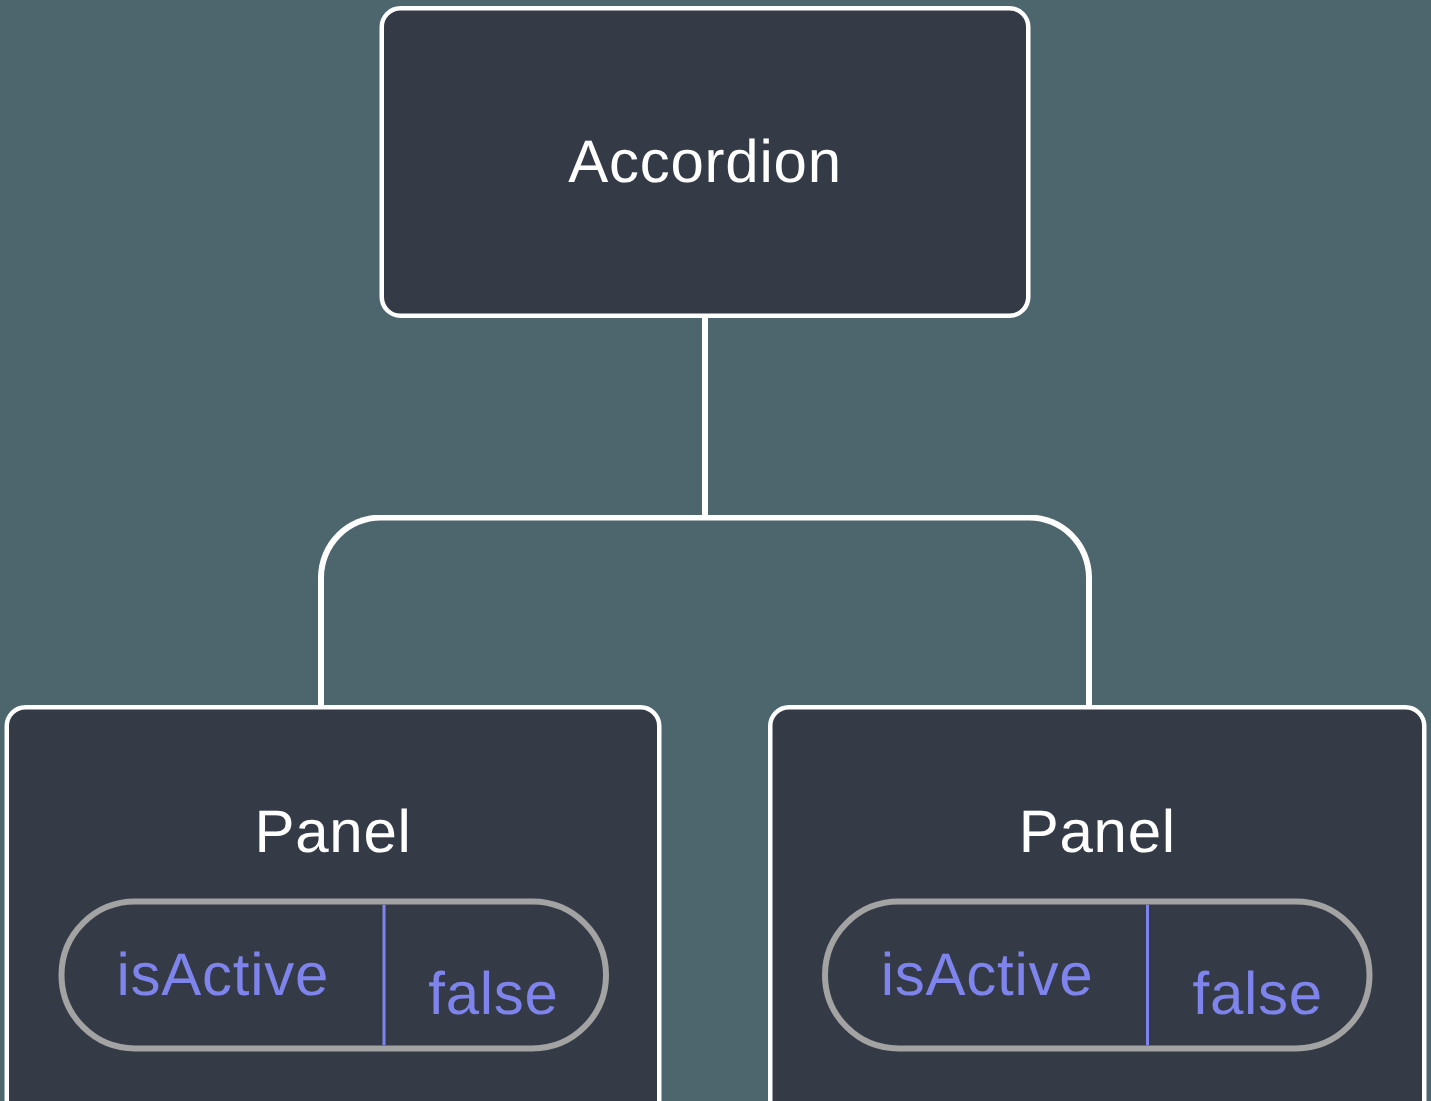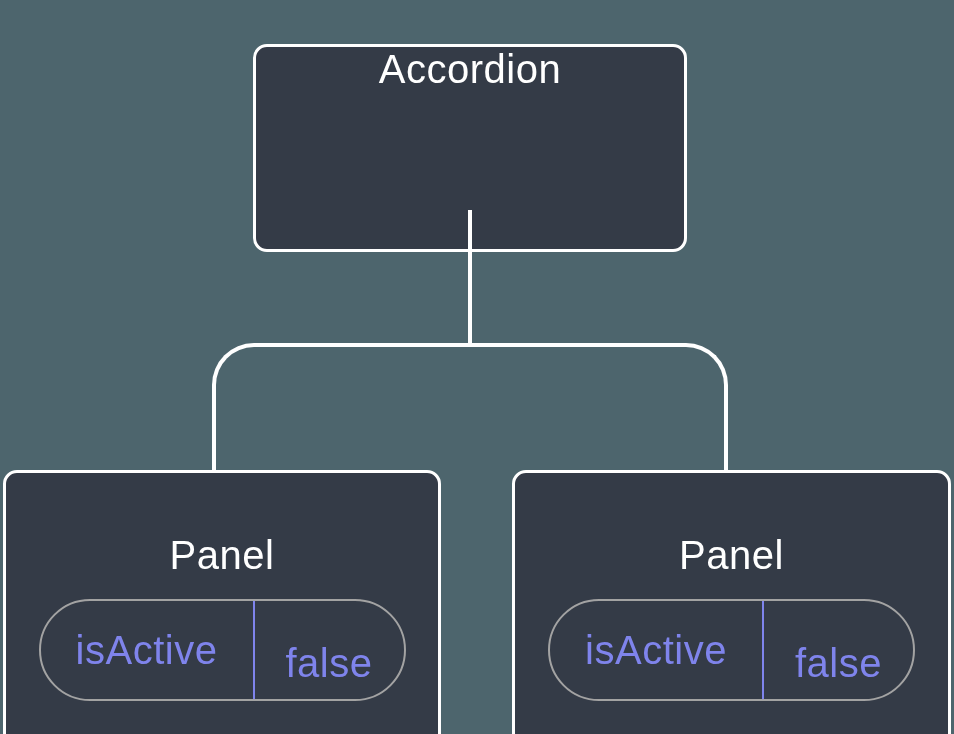--- a/index.html
+++ b/index.html
@@ -26,22 +26,22 @@
     border: 3px solid #ffffff;
     border-radius: 14px;
     box-sizing: border-box;
   }
   .root-node {
     left: 253px;
     top: 4px;
     width: 434px;
     height: 208px;
     display: flex;
+    align-items: center;
     justify-content: center;
-    margin-top: 40px;
   }
   .node-title {
     color: #ffffff;
     font-size: 40px;
     font-weight: 500;
     letter-spacing: 0.5px;
     line-height: 1.1;
   }
   .stem {
     position: absolute;
@@ -75,21 +75,21 @@
   .panel-left { left: 3px; }
   .panel-right { left: 512px; width: 439px; }
   .panel-title {
     margin-bottom: 22px;
   }
   .pill {
     display: flex;
     width: 367px;
     height: 102px;
     box-sizing: border-box;
-    border: 2px solid #a3a3a3;
+    border: 4px solid #a3a3a3;
     border-radius: 51px;
     overflow: hidden;
   }
   .pill-cell {
     display: flex;
     align-items: center;
     justify-content: center;
     color: #7f84ec;
     font-size: 40px;
     font-weight: 400;

